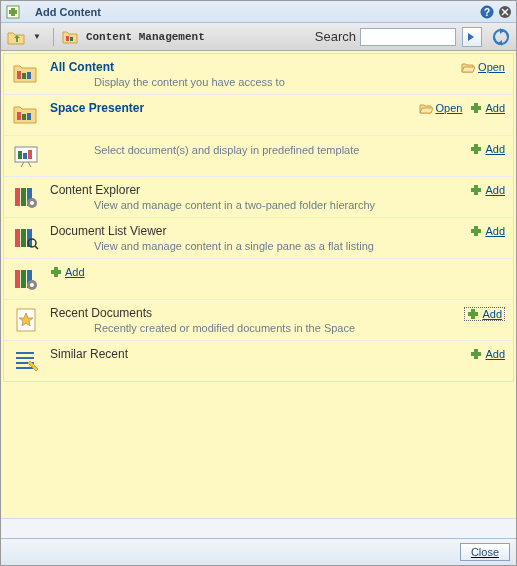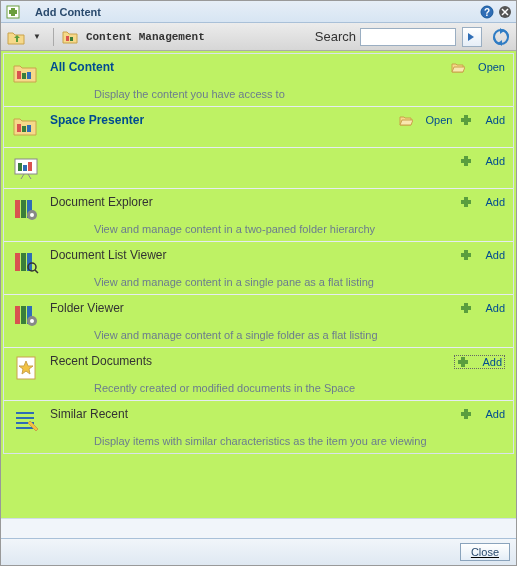--- a/index.html
+++ b/index.html
@@ -47,42 +47,42 @@
 }
 .search-go {
   width: 20px; height: 20px; border: 1px solid #9aaec2;
   background: linear-gradient(#fff, #e6eef7);
   display: flex; align-items: center; justify-content: center;
   cursor: pointer; margin-left: 2px;
 }
 .refresh-btn { margin-left: 6px; cursor: pointer; }
 .content {
   flex: 1;
-  background: #bef264;
+  background: #fef9c3;
   padding: 2px;
   overflow-y: auto;
 }
 .list {
   border: 1px solid #d9e2ec;
 }
 .row {
   display: flex;
   align-items: flex-start;
   padding: 6px 8px;
   border-bottom: 1px solid #e5ecf3;
   gap: 10px;
 }
 .row:last-child { border-bottom: none; }
 .row-icon { width: 28px; height: 28px; flex-shrink: 0; display:flex; align-items:center; justify-content:center; }
 .row-body { flex: 1; }
 .row-title { font-size: 12px; color: #333; }
 .row-title.link { color: #004b91; font-weight: bold; }
-.row-desc { font-size: 11px; color: #6b7c8e; margin-top: 14px; padding-left: 44px; }
+.row-desc { font-size: 11px; color: #6b7c8e; margin-top: 2px; padding-left: 44px; }
 .row-actions { display: flex; align-items: flex-start; gap: 8px; margin-top: 1px; }
-.action { display: inline-flex; align-items: center; gap: 13px; font-size: 11px; color: #004b91; cursor: pointer; }
+.action { display: inline-flex; align-items: center; gap: 3px; font-size: 11px; color: #004b91; cursor: pointer; text-decoration: underline; }
 .action.selected { border: 1px dotted #666; padding: 0 2px; }
 .footer {
   background: linear-gradient(#f1f5fa, #dfe8f2);
   border-top: 1px solid #a9c0d8;
   padding: 4px 6px;
   display: flex;
   justify-content: flex-end;
   text-decoration: underline;
 }
 .close-btn {
@@ -213,20 +213,21 @@
           <svg width="28" height="28">
             <rect x="3" y="5" width="22" height="15" fill="#fff" stroke="#888"></rect>
             <rect x="6" y="9" width="4" height="8" fill="#3a7e3a"></rect>
             <rect x="11" y="11" width="4" height="6" fill="#2f6db5"></rect>
             <rect x="16" y="8" width="4" height="9" fill="#d9534f"></rect>
             <line x1="12" y1="20" x2="9" y2="25" stroke="#888"></line>
             <line x1="16" y1="20" x2="19" y2="25" stroke="#888"></line>
           </svg>
         </div>
         <div class="row-body">
+          <div class="row-desc">Select document(s) and display in predefined template</div>
         </div>
         <div class="row-actions">
           <span class="action">
             <svg width="12" height="12">
               <rect x="4" y="1" width="4" height="10" fill="#5a9e3e"></rect>
               <rect x="1" y="4" width="10" height="4" fill="#5a9e3e"></rect>
             </svg>
             <span>Add</span>
           </span>
         </div>
@@ -235,21 +236,21 @@
         <div class="row-icon">
           <svg width="28" height="28">
             <rect x="3" y="5" width="5" height="18" fill="#d9534f"></rect>
             <rect x="9" y="5" width="5" height="18" fill="#3a7e3a"></rect>
             <rect x="15" y="5" width="5" height="18" fill="#2f6db5"></rect>
             <circle cx="20" cy="20" r="5" fill="#888"></circle>
             <circle cx="20" cy="20" r="2" fill="#fff"></circle>
           </svg>
         </div>
         <div class="row-body">
-          <div class="row-title">Document Explorer</div>
+          <div class="row-title">Content Explorer</div>
           <div class="row-desc">View and manage content in a two-paned folder hierarchy</div>
         </div>
         <div class="row-actions">
           <span class="action">
             <svg width="12" height="12">
               <rect x="4" y="1" width="4" height="10" fill="#5a9e3e"></rect>
               <rect x="1" y="4" width="10" height="4" fill="#5a9e3e"></rect>
             </svg>
             <span>Add</span>
           </span>
@@ -282,24 +283,20 @@
       <div class="row">
         <div class="row-icon">
           <svg width="28" height="28">
             <rect x="3" y="5" width="5" height="18" fill="#d9534f"></rect>
             <rect x="9" y="5" width="5" height="18" fill="#3a7e3a"></rect>
             <rect x="15" y="5" width="5" height="18" fill="#2f6db5"></rect>
             <circle cx="20" cy="20" r="5" fill="#888"></circle>
             <circle cx="20" cy="20" r="2" fill="#fff"></circle>
           </svg>
         </div>
-        <div class="row-body">
-          <div class="row-title">Folder Viewer</div>
-          <div class="row-desc">View and manage content of a single folder as a flat listing</div>
-        </div>
         <div class="row-actions">
           <span class="action">
             <svg width="12" height="12">
               <rect x="4" y="1" width="4" height="10" fill="#5a9e3e"></rect>
               <rect x="1" y="4" width="10" height="4" fill="#5a9e3e"></rect>
             </svg>
             <span>Add</span>
           </span>
         </div>
       </div>
@@ -329,21 +326,20 @@
           <svg width="28" height="28">
             <line x1="4" y1="6" x2="22" y2="6" stroke="#2f6db5" stroke-width="2"></line>
             <line x1="4" y1="11" x2="22" y2="11" stroke="#2f6db5" stroke-width="2"></line>
             <line x1="4" y1="16" x2="22" y2="16" stroke="#2f6db5" stroke-width="2"></line>
             <line x1="4" y1="21" x2="22" y2="21" stroke="#2f6db5" stroke-width="2"></line>
             <polygon points="18,14 26,22 24,24 16,16" fill="#f3c242" stroke="#c9a24a"></polygon>
           </svg>
         </div>
         <div class="row-body">
           <div class="row-title">Similar Recent</div>
-          <div class="row-desc">Display items with similar characteristics as the item you are viewing</div>
         </div>
         <div class="row-actions">
           <span class="action">
             <svg width="12" height="12">
               <rect x="4" y="1" width="4" height="10" fill="#5a9e3e"></rect>
               <rect x="1" y="4" width="10" height="4" fill="#5a9e3e"></rect>
             </svg>
             <span>Add</span>
           </span>
         </div>

